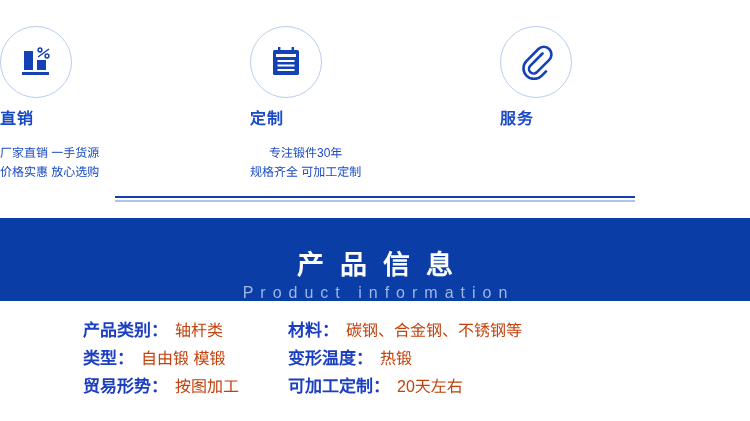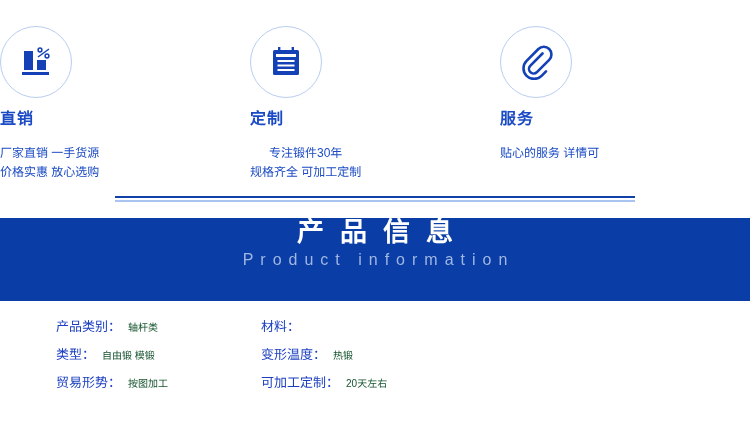--- a/index.html
+++ b/index.html
@@ -80,21 +80,21 @@
   .banner {
     position: absolute;
     left: 0;
     top: 218px;
     width: 750px;
     height: 83px;
     background: #0a3da5;
     display: flex;
     flex-direction: column;
     align-items: center;
-    justify-content: flex-start;
+    justify-content: flex-end;
     box-sizing: border-box;
   }
   .banner-title {
     font-size: 27px;
     font-weight: bold;
     color: #ffffff;
     letter-spacing: 16px;
     text-indent: 16px;
     line-height: 1.05;
   }
@@ -124,27 +124,28 @@
   .spec-col.c1 { width: 205px; }
   .spec-col.c2 { width: 245px; justify-content: center; }
   .spec-col.c3 { width: 204px; }
   .spec-row {
     display: flex;
     align-items: baseline;
     height: 28px;
     white-space: nowrap;
   }
   .spec-label {
-    font-size: 13px;
-    font-weight: normal;
+    font-size: 17px;
+    font-weight: bold;
     color: #1b3fc0;
+    margin-left: 27px;
   }
   .spec-value {
-    font-size: 10px;
-    color: #14532d;
+    font-size: 16px;
+    color: #c2410c;
     margin-left: 7px;
   }
 </style>
 </head>
 <body>
 
 <div class="features">
 
   <div class="feature">
     <div class="feature-circle">
@@ -193,21 +194,20 @@
       <span>
         <svg width="36" height="36" viewBox="0 0 36 36" aria-hidden="true">
           <g fill="none" stroke="#1441b5" stroke-width="2.6" stroke-linecap="round">
             <path d="M24.5 9.5 L12.2 21.8 a4.6 4.6 0 0 0 6.5 6.5 L31.2 15.8 a7.6 7.6 0 0 0 -10.8 -10.8 L8.6 16.8 a10.6 10.6 0 0 0 15 15 L28 27.4"></path>
           </g>
         </svg>
       </span>
     </div>
     <div class="feature-title">服务</div>
     <div class="feature-desc">
-      <div>贴心的服务 详情可</div>
     </div>
   </div>
 
 </div>
 
 <div class="divider">
   <div class="rule-dark"></div>
   <div class="rule-gap"></div>
   <div class="rule-light"></div>
 </div>
@@ -230,20 +230,21 @@
     </div>
     <div class="spec-row">
       <span class="spec-label">贸易形势：</span>
       <span class="spec-value">按图加工</span>
     </div>
   </div>
 
   <div class="spec-col c2">
     <div class="spec-row">
       <span class="spec-label">材料：</span>
+      <span class="spec-value">碳钢、合金钢、不锈钢等</span>
     </div>
     <div class="spec-row">
       <span class="spec-label">变形温度：</span>
       <span class="spec-value">热锻</span>
     </div>
     <div class="spec-row">
       <span class="spec-label">可加工定制：</span>
       <span class="spec-value">20天左右</span>
     </div>
   </div>

